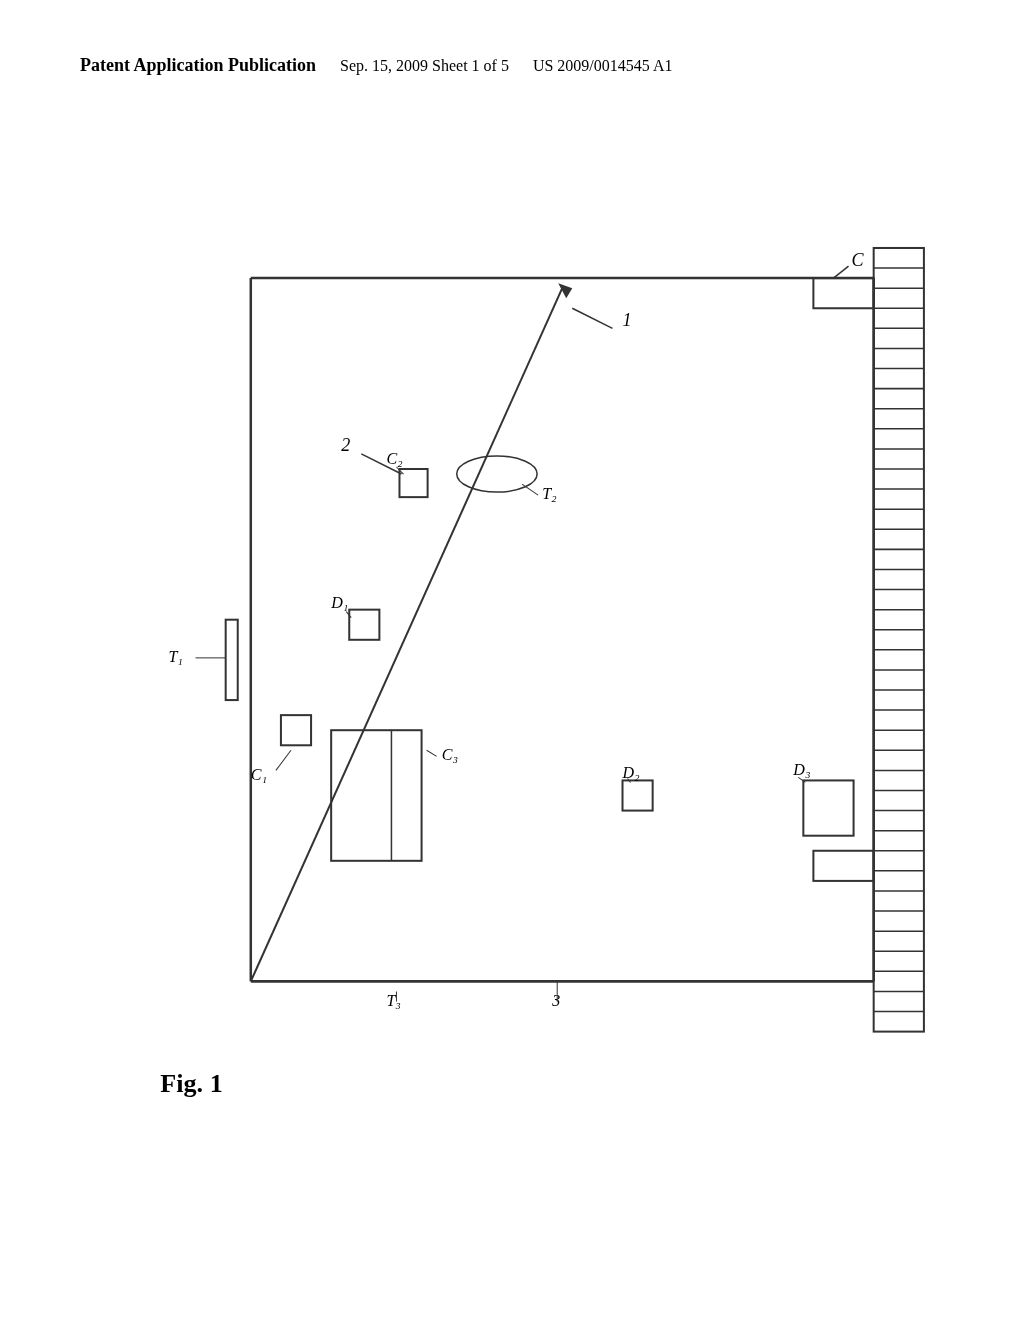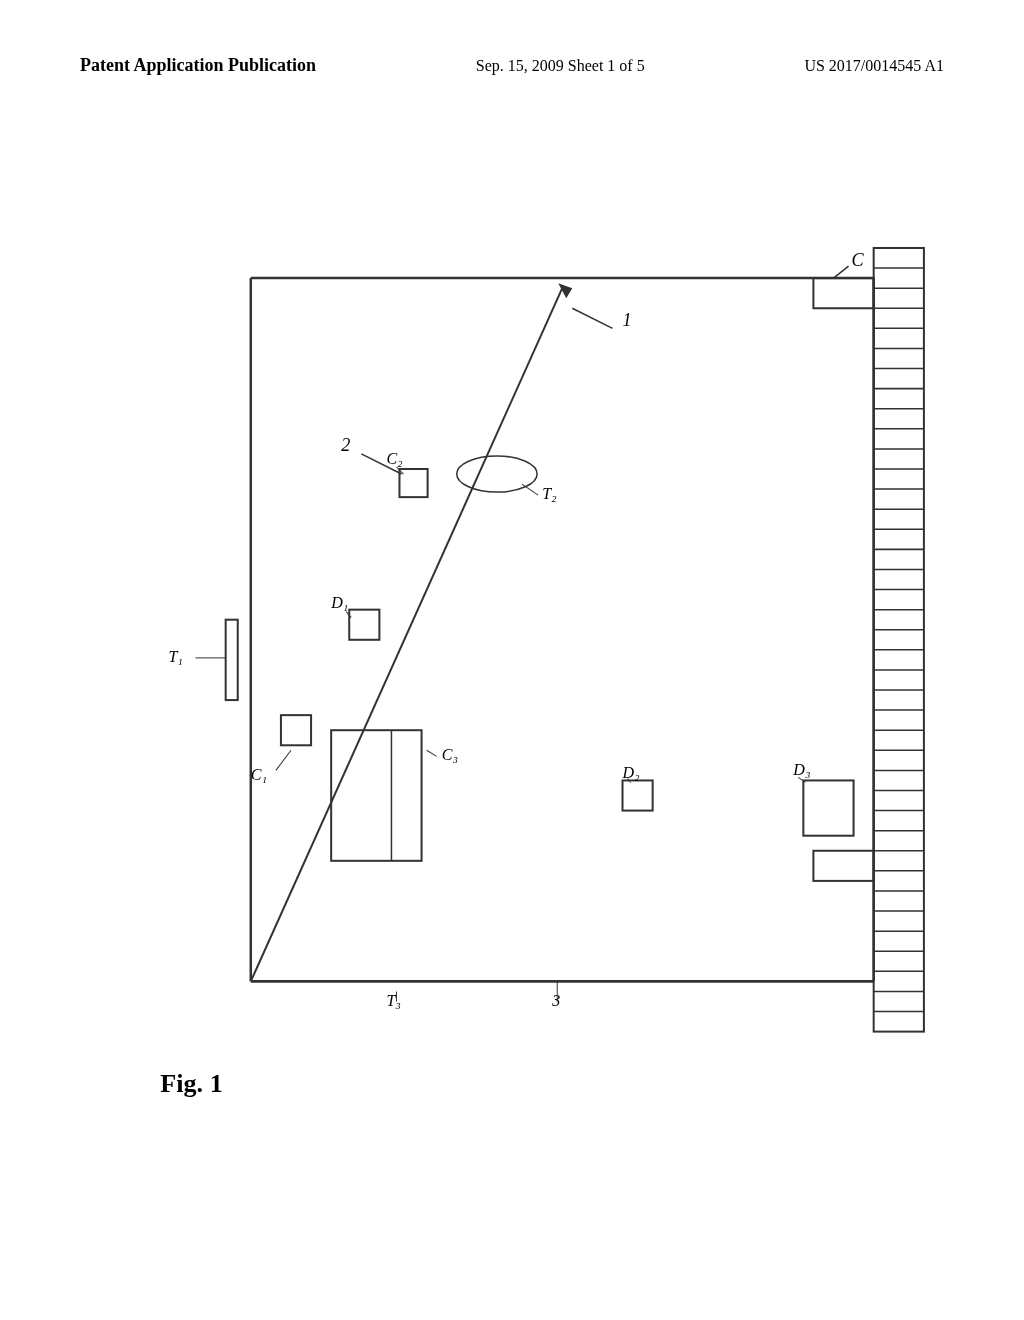--- a/index.html
+++ b/index.html
@@ -11,22 +11,22 @@
       overflow: hidden;
       position: relative;
     }
 
     .page-header {
       position: absolute;
       top: 55px;
       left: 80px;
       right: 80px;
       display: flex;
-      justify-content: space-between;
       align-items: baseline;
+      gap: 24px;
     }
 
     .header-left {
       font-size: 18px;
       font-weight: bold;
     }
 
     .header-center {
       font-size: 16px;
     }
@@ -47,21 +47,21 @@
       width: 100%;
       height: 100%;
     }
   </style>
 </head>
 <body>
 
 <div class="page-header">
   <span class="header-left">Patent Application Publication</span>
   <span class="header-center">Sep. 15, 2009  Sheet 1 of 5</span>
-  <span class="header-right">US 2017/0014545 A1</span>
+  <span class="header-right">US 2009/0014545 A1</span>
 </div>
 
 <div class="diagram-area">
   <svg viewBox="0 0 860 1050" xmlns="http://www.w3.org/2000/svg">
 
     <rect x="790" y="90" width="50" height="780" fill="none" stroke="#333" stroke-width="2"></rect>
 
     <line x1="790" y1="90" x2="840" y2="90" stroke="#333" stroke-width="1.5"></line>
     <line x1="790" y1="110" x2="840" y2="110" stroke="#333" stroke-width="1.5"></line>
     <line x1="790" y1="130" x2="840" y2="130" stroke="#333" stroke-width="1.5"></line>

